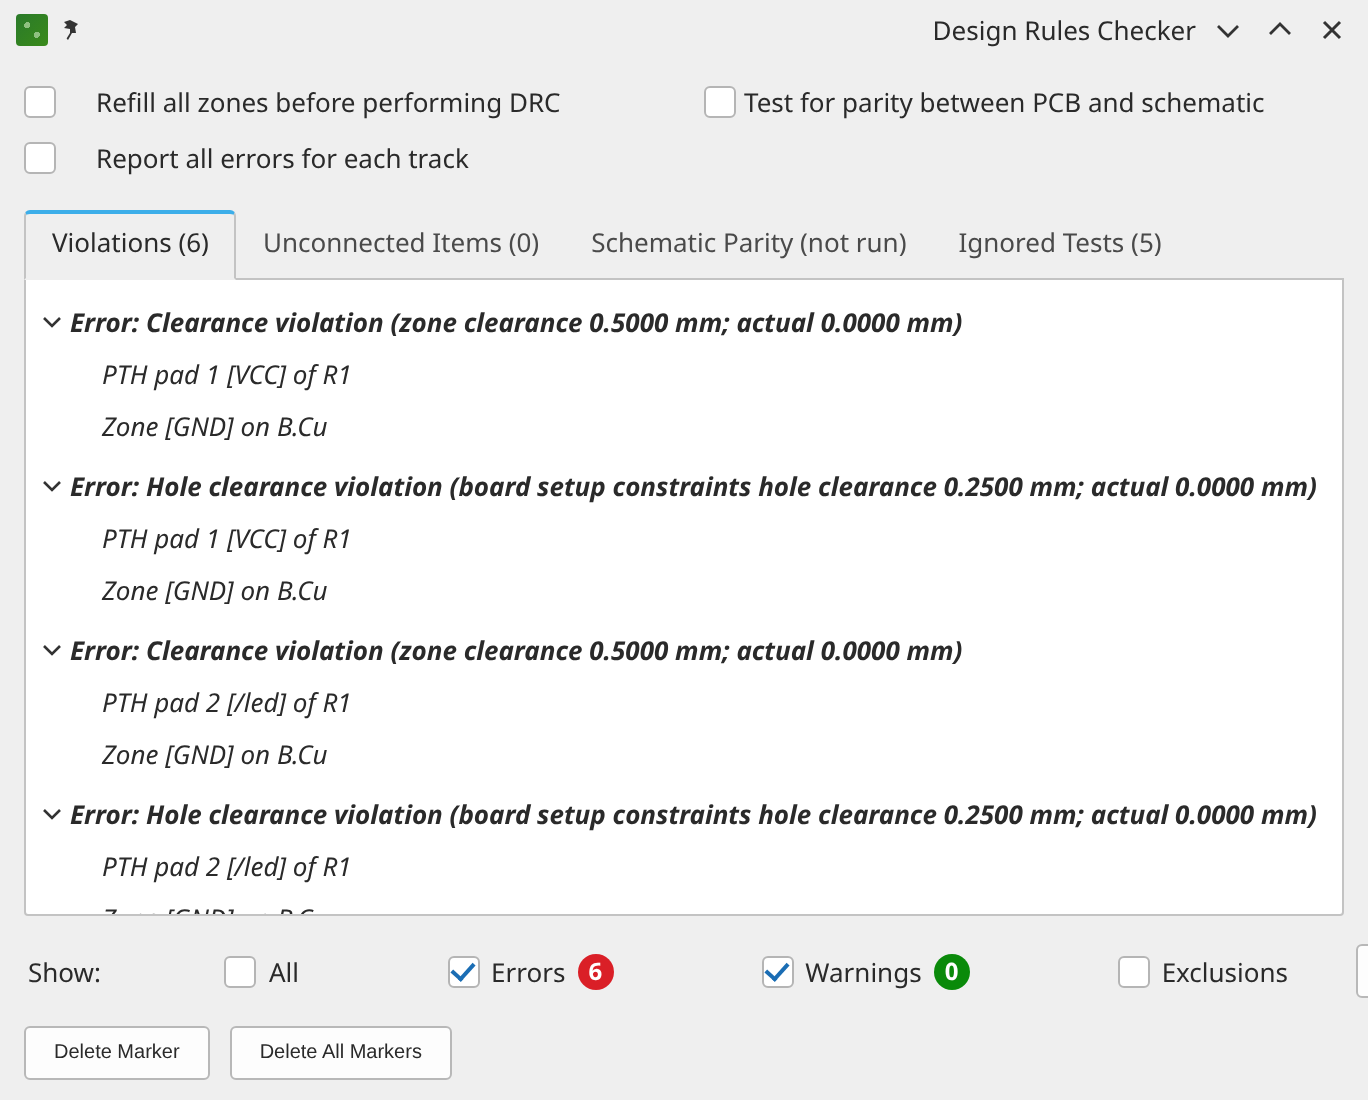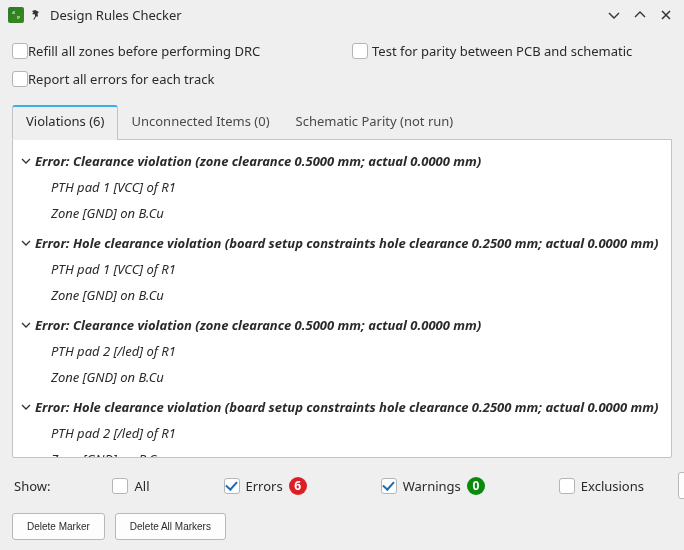--- a/index.html
+++ b/index.html
@@ -27,27 +27,27 @@
       position: relative;
     }
     .titlebar .app-icon::after{
       content:""; position:absolute; inset:2px;
       background:
         radial-gradient(circle at 30% 30%, #8fc080 1.5px, transparent 1.5px),
         radial-gradient(circle at 70% 70%, #8fc080 1.5px, transparent 1.5px);
     }
     .titlebar .pin-icon { width:14px; display:flex; }
     .titlebar .title {
-      flex: 1; text-align: left; font-size: 13px; color: #2a2a2a;
+      flex: 1; text-align: right; font-size: 13px; color: #2a2a2a;
     }
     .titlebar .win-btn { width: 20px; display:flex; justify-content:center; }
     .content { padding: 12px 12px 10px 12px; display:flex; flex-direction:column; height: calc(100% - 30px); }
     .opts-row { display:flex; gap: 10px; align-items:center; }
     .opts-row.first { margin-bottom: 10px; }
-    .opts-row .col-left { flex:1; display:flex; align-items:center; gap:0;}
+    .opts-row .col-left { flex:1; display:flex; align-items:center; gap:20px;}
     .opts-row .col-right { flex:1; display:flex; align-items:center; gap:4px; padding-left: 10px;}
     .cb {
       appearance:none; width:16px; height:16px;
       border:1px solid #b5b5b5; border-radius:3px; background:#fff;
       display:inline-block; position:relative; cursor:pointer;
     }
     .cb.checked::after{
       content:""; position:absolute; left:3px; top:0px;
       width:5px; height:9px;
       border:solid #1a6db4; border-width:0 2px 2px 0;
@@ -155,20 +155,21 @@
     <div class="col-left">
       <span class="cb"></span>
       <label class="opt-label">Report all errors for each track</label>
     </div>
   </div>
 
   <div class="tabs">
     <div class="tab active">Violations (6)</div>
     <div class="tab">Unconnected Items (0)</div>
     <div class="tab">Schematic Parity (not run)</div>
+    <div class="tab">Ignored Tests (5)</div>
   </div>
 
   <div class="list-box">
     <div class="vitem">
       <div class="vhead">
         <span class="chev">
           <svg width="10" height="10" viewBox="0 0 10 10">
               <path d="M3 1l4 4-4 4" fill="none" stroke="#333" stroke-width="1.3"></path>
             </svg>
         </span>

